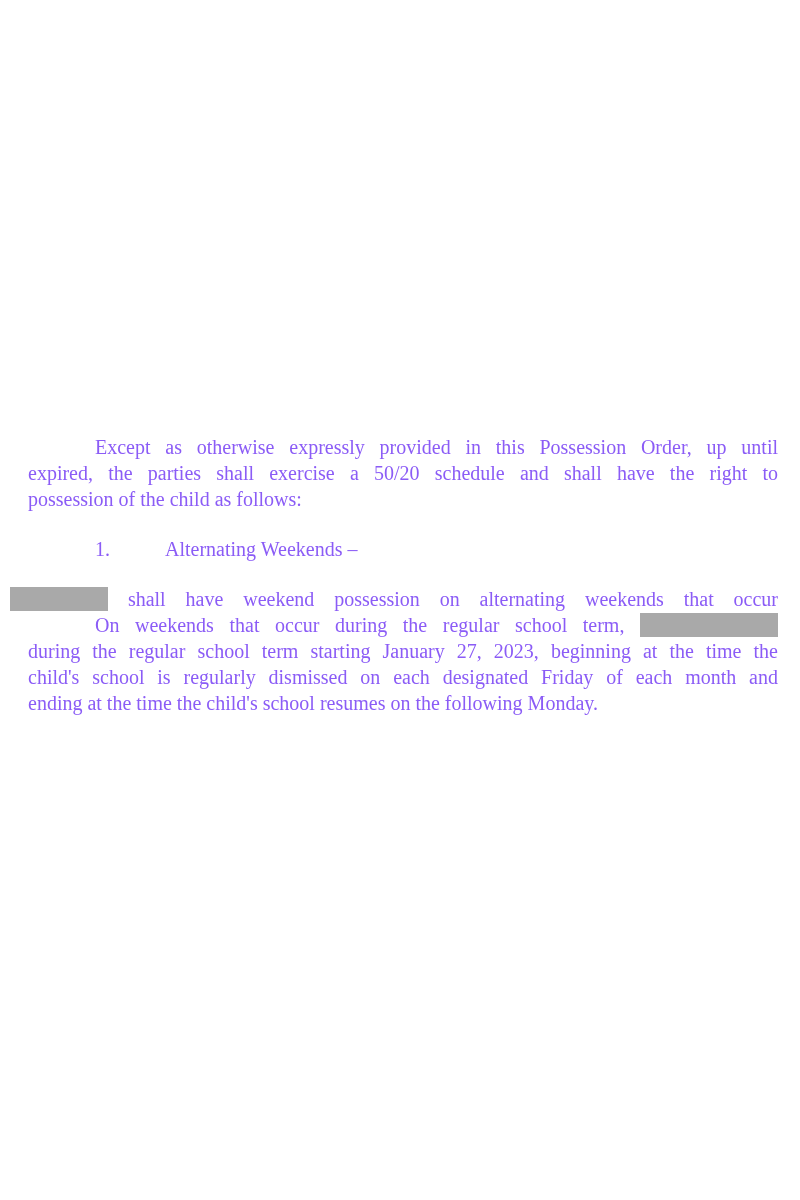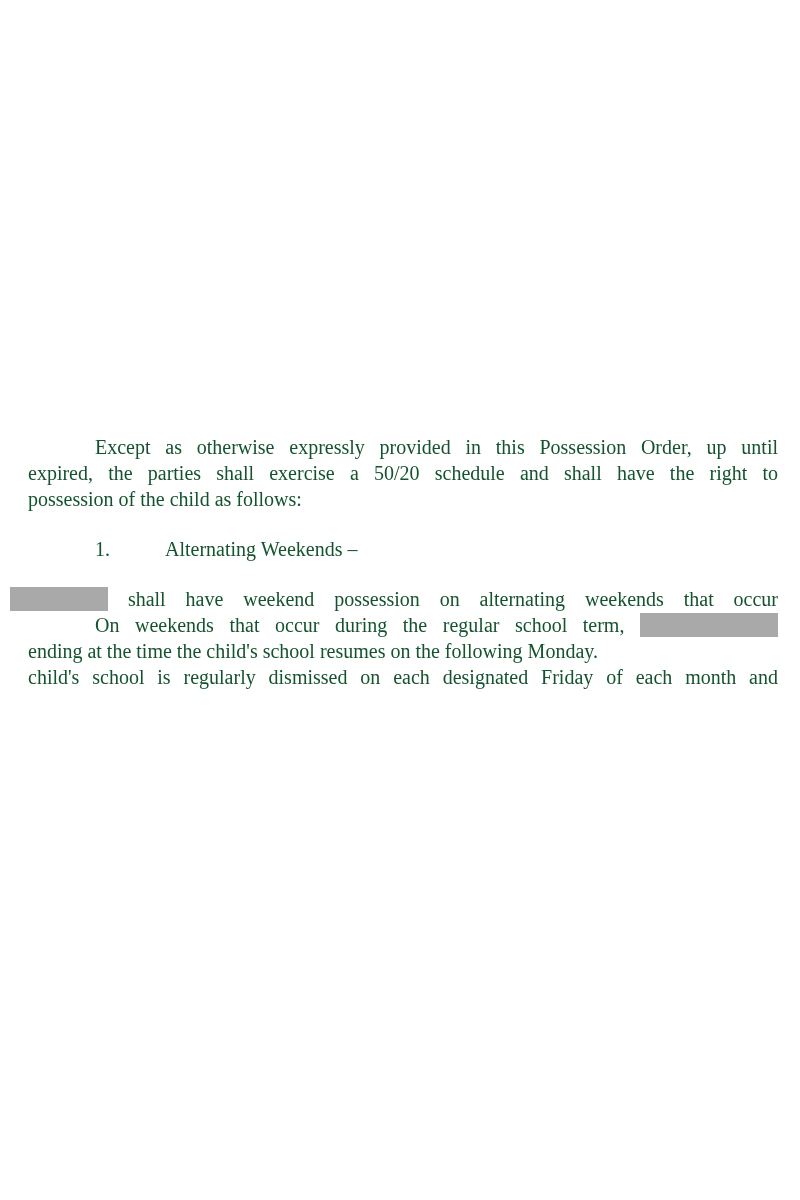--- a/index.html
+++ b/index.html
@@ -7,21 +7,21 @@
     padding: 0;
     background: #ffffff;
   }
   .page {
     position: relative;
     width: 800px;
     height: 1200px;
     background: #ffffff;
     overflow: hidden;
     font-family: "Liberation Serif", "DejaVu Serif", serif;
-    color: #14532d;
+    color: #8b5cf6;
   }
   .content {
     position: absolute;
     left: 28px;
     top: 434px;
     width: 750px;
     font-size: 20px;
     line-height: 26px;
   }
   .para {
@@ -75,18 +75,19 @@
       <span class="line last">possession of the child as follows:</span>
     </p>
 
     <p class="heading">
       <span class="h-num">1.</span><span>Alternating Weekends –</span>
     </p>
 
     <p class="para">
       <span class="line"><span class="redact redact-2"></span> <span>shall have weekend possession on alternating weekends that occur</span></span>
       <span class="line indent"><span>On weekends that occur during the regular school term,</span> <span class="redact redact-1"></span></span>
+      <span class="line">during the regular school term starting January 27, 2023, beginning at the time the</span>
+      <span class="line">child's school is regularly dismissed on each designated Friday of each month and</span>
       <span class="line last">ending at the time the child's school resumes on the following Monday.</span>
-      <span class="line">child's school is regularly dismissed on each designated Friday of each month and</span>
     </p>
 
   </div>
 </div>
 
 </body></html>

